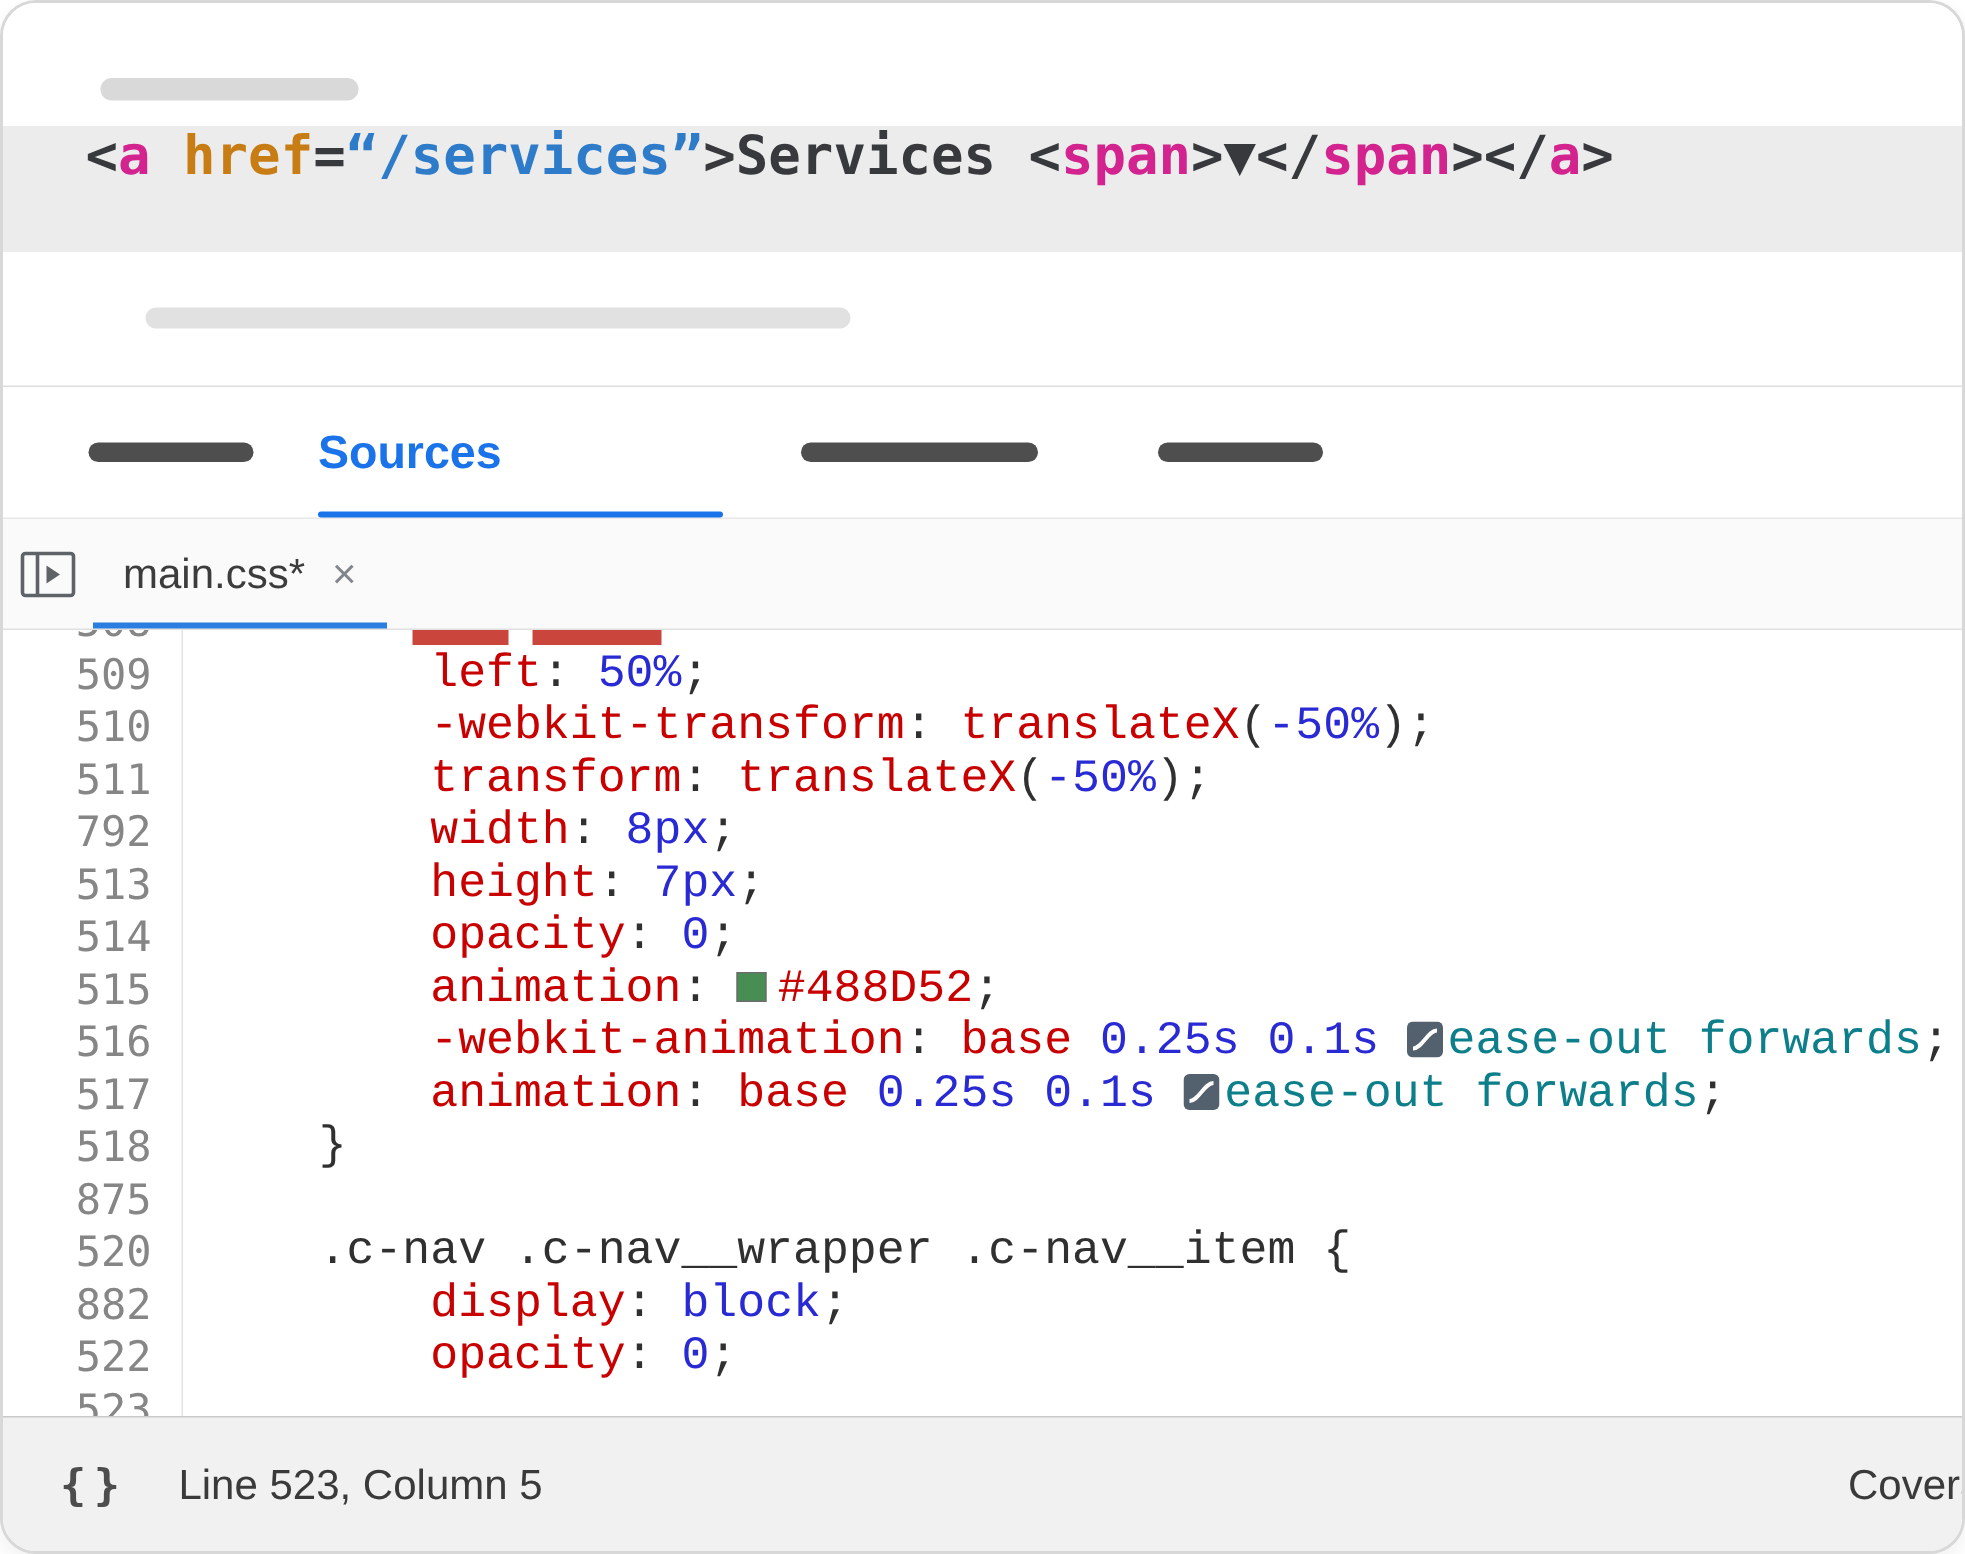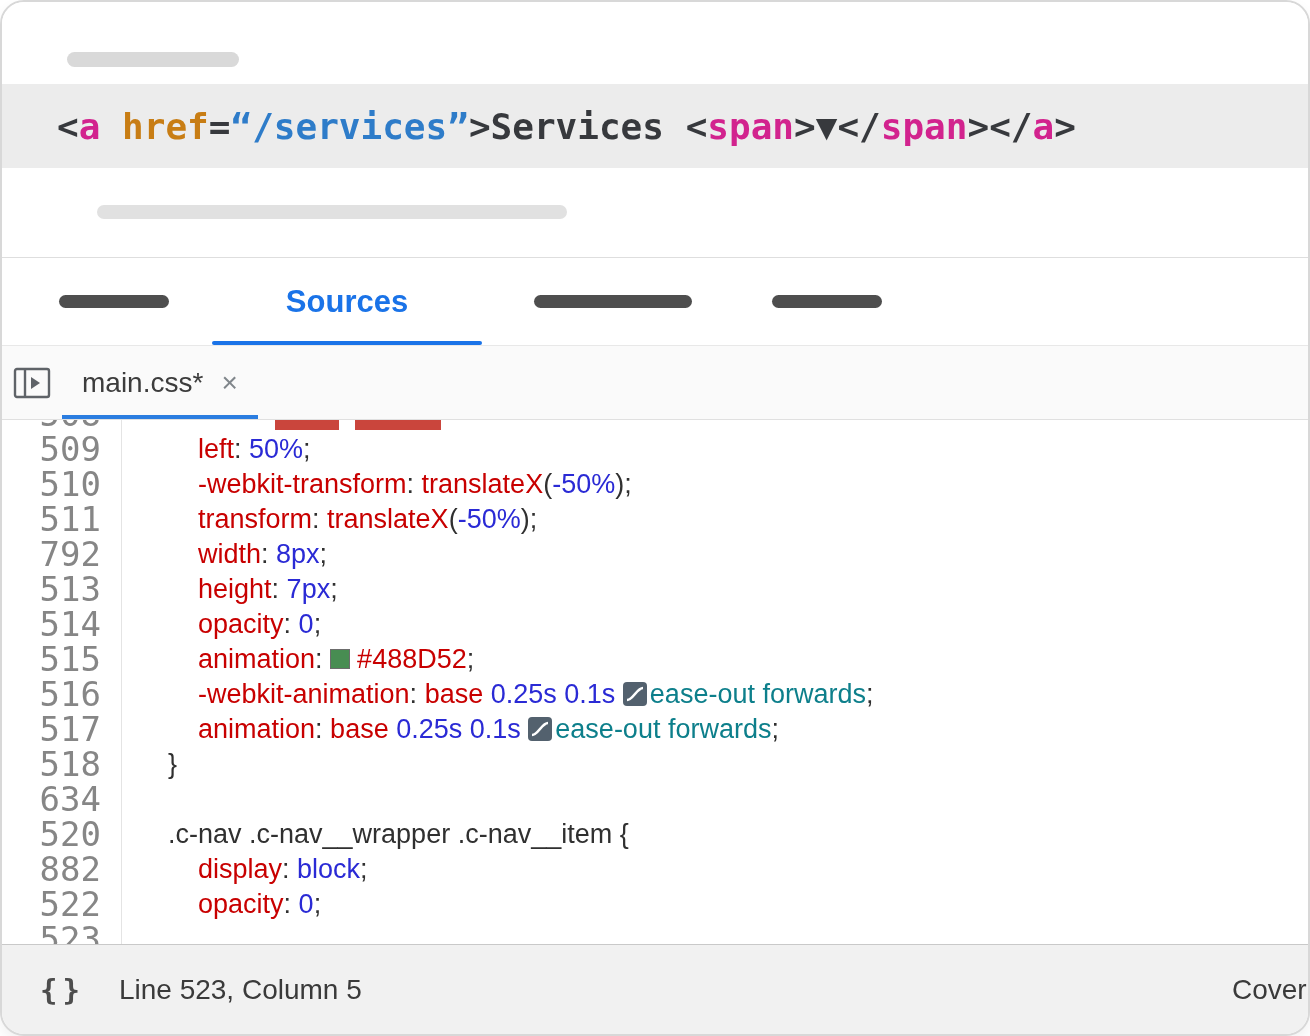--- a/index.html
+++ b/index.html
@@ -14,56 +14,56 @@
   }
 
   
   .top-strip { height: 82px; background: #fff; flex: none; }
   .redact { border-radius: 8px; }
   .redact.bar-top { width: 172px; height: 15px; background: #d9d9d9; margin: 50px 0 0 65px; }
   .strip2 { height: 90px; background: #fff; flex: none; border-bottom: 1px solid #dedede; }
   .redact.bar-mid { width: 470px; height: 14px; background: #e1e1e1; margin: 37px 0 0 95px; }
 
   
-  .elem-banner { height: 84px; background: #ececec; flex: none; display: flex; align-items: center; padding-left: 55px; }
+  .elem-banner { height: 84px; background: #ececec; flex: none; display: flex; align-items: flex-start; padding-left: 55px; }
   .elem-code { font-family: "DejaVu Sans Mono", monospace; font-size: 36px; font-weight: bold; white-space: pre; }
   .b-punct, .b-text { color: #37393d; }
   .b-tag  { color: #d2238e; }
   .b-attr { color: #c87d14; }
   .b-val  { color: #2e7cc9; }
 
   
   .panel-tabs { height: 88px; background: #fff; flex: none; display: flex; align-items: center; border-bottom: 1px solid #e8e8e8; }
   .redact.dark { height: 13px; background: #4e4e4e; border-radius: 7px; flex: none; }
   .tab1 { width: 110px; margin-left: 57px; }
   .tab2 { width: 158px; margin-left: 52px; }
   .tab3 { width: 110px; margin-left: 80px; }
   .tab-sources {
     width: 270px; height: 100%; margin-left: 43px; flex: none;
-    display: flex; align-items: center; justify-content: center;
+    display: flex; align-items: center; justify-content: flex-start;
     position: relative; cursor: pointer;
     color: #1a73e8; font-size: 31px; font-weight: bold;
   }
   .tab-sources::after { content: ""; position: absolute; left: 0; right: 0; bottom: 0; height: 4px; background: #1a73e8; border-radius: 2px; }
 
   
   .filetab-bar { height: 74px; background: #fafafa; flex: none; display: flex; align-items: stretch; border-bottom: 1px solid #e0e0e0; }
   .nav-toggle { width: 60px; display: flex; align-items: center; justify-content: center; flex: none; cursor: pointer; }
   .file-tab { display: flex; align-items: center; padding: 0 20px; position: relative; cursor: pointer; }
   .file-tab.active::after { content: ""; position: absolute; left: 0; right: 0; bottom: 0; height: 4px; background: #2b7de0; }
   .file-name { font-size: 28px; color: #3c3c3c; }
   .file-close { font-size: 28px; color: #80868b; margin-left: 18px; line-height: 1; }
 
   
   .editor { height: 524px; flex: none; overflow: hidden; background: #fff; position: relative; }
   .editor-inner { display: flex; margin-top: -23px; }
   .gutter { width: 120px; flex: none; text-align: right; padding-right: 20px; border-right: 1px solid #e4e4e4;
-            color: #868686; font-family: "DejaVu Sans Mono", monospace; font-size: 34px; min-height: 560px; }
+            color: #868686; font-family: "DejaVu Sans Mono", monospace; font-size: 28px; min-height: 560px; }
   .gut-row { height: 35px; line-height: 35px; }
-  .code-col { flex: 1; padding-left: 16px; font-family: Liberation Sans, sans-serif; font-size: 27px; color: #303030; }
+  .code-col { flex: 1; padding-left: 16px; font-family: Liberation Mono, monospace; font-size: 31px; color: #303030; }
   .code-row { height: 35px; line-height: 35px; white-space: pre; position: relative; }
   .tok-r { color: #c80000; }
   .tok-b { color: #2a2ad5; }
   .tok-t { color: #0d7f8b; }
   .tok-d { color: #303030; }
   .swatch { display: inline-block; width: 20px; height: 20px; border: 1px solid #6c6c6c; vertical-align: -1px; margin-right: 7px; }
   .bezier-icon { width: 24px; height: 24px; vertical-align: -3px; margin-right: 3px; }
   .frag { position: absolute; bottom: 2px; height: 10px; background: #c43127; opacity: .9; }
   .frag.f1 { left: 137px; width: 64px; }
   .frag.f2 { left: 217px; width: 86px; }
@@ -123,21 +123,21 @@
           <div class="gut-row">509</div>
           <div class="gut-row">510</div>
           <div class="gut-row">511</div>
           <div class="gut-row">792</div>
           <div class="gut-row">513</div>
           <div class="gut-row">514</div>
           <div class="gut-row">515</div>
           <div class="gut-row">516</div>
           <div class="gut-row">517</div>
           <div class="gut-row">518</div>
-          <div class="gut-row">634</div>
+          <div class="gut-row">875</div>
           <div class="gut-row">520</div>
           <div class="gut-row">882</div>
           <div class="gut-row">522</div>
           <div class="gut-row">523</div>
         </div>
       <div class="code-col">
           <div class="code-row"><span class="frag f1"></span><span class="frag f2"></span></div>
           <div class="code-row"><span>        </span><span class="tok-r">left</span><span class="tok-d">: </span><span class="tok-b">50%</span><span class="tok-d">;</span></div>
           <div class="code-row"><span>        </span><span class="tok-r">-webkit-transform</span><span class="tok-d">: </span><span class="tok-r">translateX</span><span class="tok-d">(</span><span class="tok-b">-50%</span><span class="tok-d">)</span><span class="tok-d">;</span></div>
           <div class="code-row"><span>        </span><span class="tok-r">transform</span><span class="tok-d">: </span><span class="tok-r">translateX</span><span class="tok-d">(</span><span class="tok-b">-50%</span><span class="tok-d">)</span><span class="tok-d">;</span></div>

